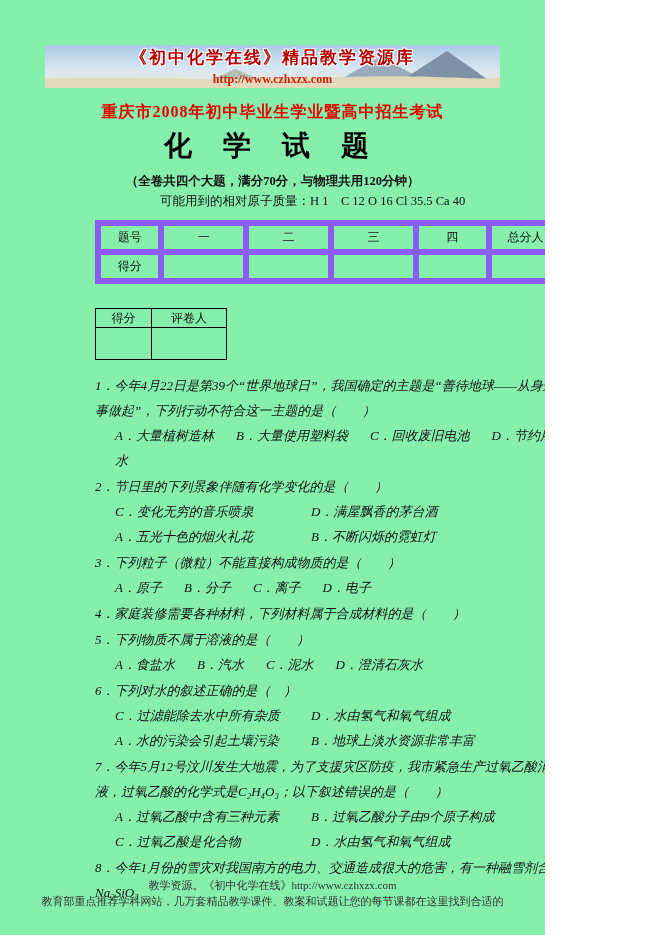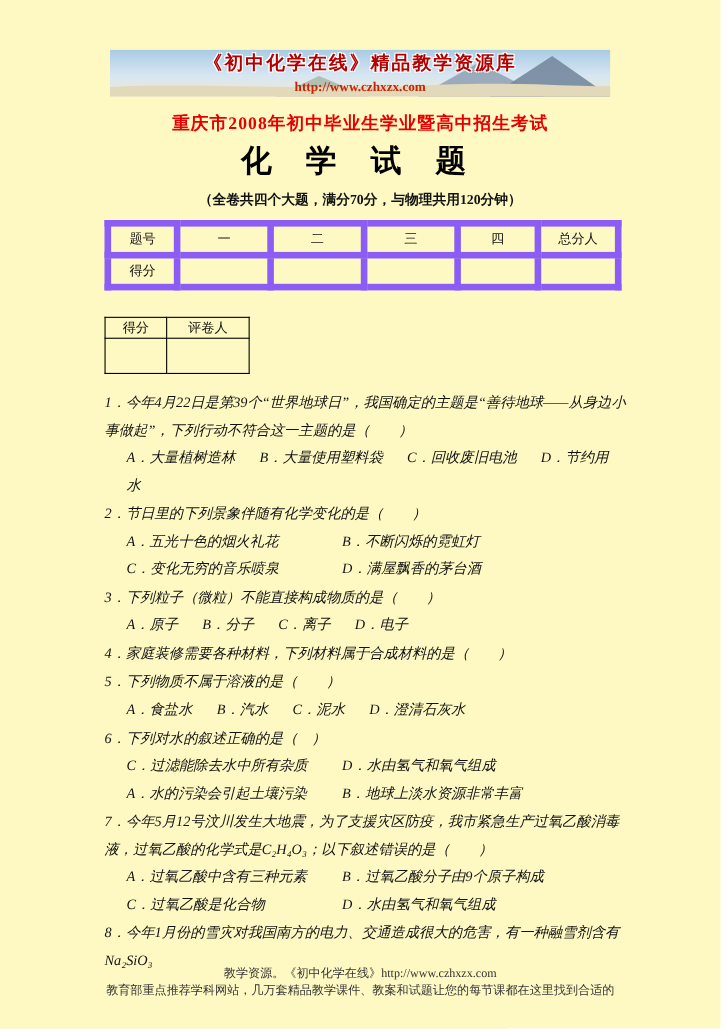--- a/index.html
+++ b/index.html
@@ -1,21 +1,21 @@
 <!DOCTYPE html>
 <html style="--accent-red: #e60000; --banner-red: #b40000; --banner-url-red: #cc2200;"><head>
 <meta charset="utf-8">
 <style>
   * { box-sizing: border-box; }
   html, body { margin: 0; padding: 0; background: #ffffff; }
   .page {
     position: relative;
-    width: 655px;
+    width: 545px;
     height: 935px;
-    background: #fef9c3;
+    background: #86efac;
     overflow: hidden;
     font-family: "Liberation Serif", "DejaVu Serif", serif;
     color: #111;
     padding-top: 45px;
   }
 
   
   .banner {
     position: relative;
     width: 455px;
@@ -140,20 +140,21 @@
     <div class="banner-title">《初中化学在线》精品教学资源库</div>
     <div class="banner-url">http://www.czhxzx.com</div>
   </div>
 
   <div class="exam-title">重庆市2008年初中毕业生学业暨高中招生考试</div>
   <div class="paper-title">化 学 试 题</div>
   <div class="subtitle">（全卷共四个大题，满分70分，与物理共用120分钟）</div>
 
   <div class="content">
 
+    <div class="atomic">可能用到的相对原子质量：H 1　C 12 O 16 Cl 35.5 Ca 40</div>
 
     <table class="score-table">
       <colgroup>
         <col style="width:64px">
           <col style="width:86px">
           <col style="width:86px">
         <col style="width:86px">
           <col style="width:74px">
           <col style="width:74px">
       </colgroup>
@@ -192,22 +193,22 @@
         </table>
     </div>
 
     <div id="questions">
         <div class="question">
           <div class="q-text">1．今年4月22日是第39个“世界地球日”，我国确定的主题是“善待地球——从身边小事做起”，下列行动不符合这一主题的是（　　）</div>
           <div class="q-options"><span class="opt">A．大量植树造林</span><span class="opt">B．大量使用塑料袋</span><span class="opt">C．回收废旧电池</span><span class="opt">D．节约用水</span></div>
         </div>
         <div class="question">
           <div class="q-text">2．节日里的下列景象伴随有化学变化的是（　　）</div>
+          <div class="q-options two-col"><span class="opt">C．变化无穷的音乐喷泉</span><span class="opt">D．满屋飘香的茅台酒</span></div>
           <div class="q-options two-col"><span class="opt">A．五光十色的烟火礼花</span><span class="opt">B．不断闪烁的霓虹灯</span></div>
-          <div class="q-options two-col"><span class="opt">C．变化无穷的音乐喷泉</span><span class="opt">D．满屋飘香的茅台酒</span></div>
         </div>
         <div class="question">
           <div class="q-text">3．下列粒子（微粒）不能直接构成物质的是（　　）</div>
           <div class="q-options"><span class="opt">A．原子</span><span class="opt">B．分子</span><span class="opt">C．离子</span><span class="opt">D．电子</span></div>
         </div>
         <div class="question">
           <div class="q-text">4．家庭装修需要各种材料，下列材料属于合成材料的是（　　）</div>
         </div>
         <div class="question">
           <div class="q-text">5．下列物质不属于溶液的是（　　）</div>

